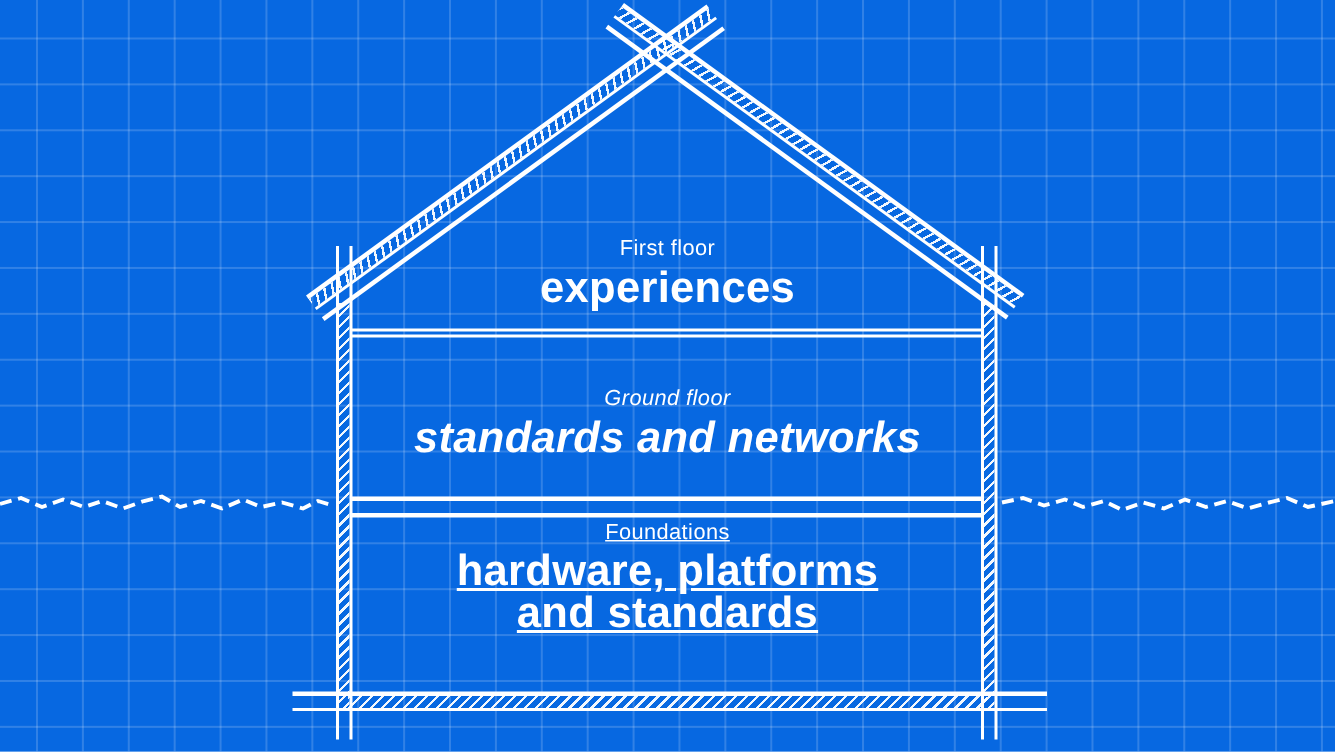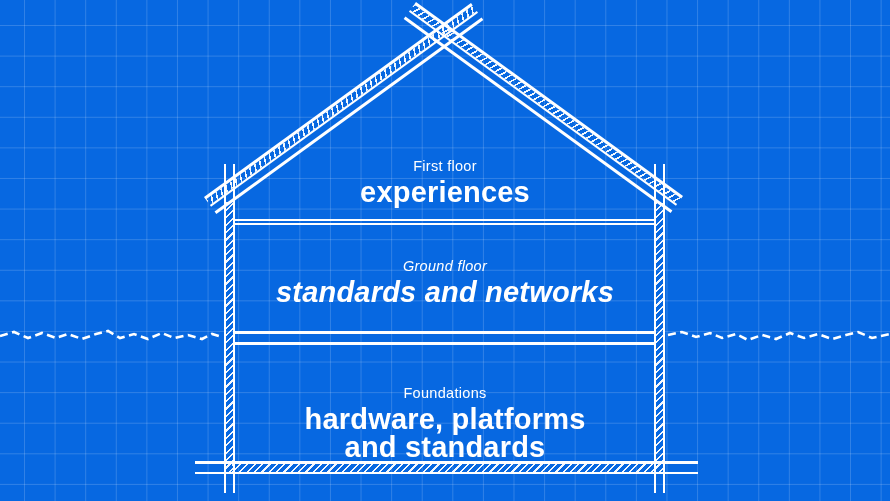--- a/index.html
+++ b/index.html
@@ -129,18 +129,18 @@
   <div class="floor-section" style="top:117px;margin-top:40px;">
     <div class="floor-label">First floor</div>
     <div class="floor-title">experiences</div>
   </div>
 
   <div class="floor-section" style="top:257px;font-style:italic;">
     <div class="floor-label">Ground floor</div>
     <div class="floor-title">standards and networks</div>
   </div>
 
-  <div class="floor-section" style="top:384px;">
+  <div class="floor-section" style="top:346px;text-decoration:underline;">
     <div class="floor-label">Foundations</div>
     <div class="floor-title wrap">hardware, platforms and standards</div>
   </div>
 
 </div>
 
 </body></html>

